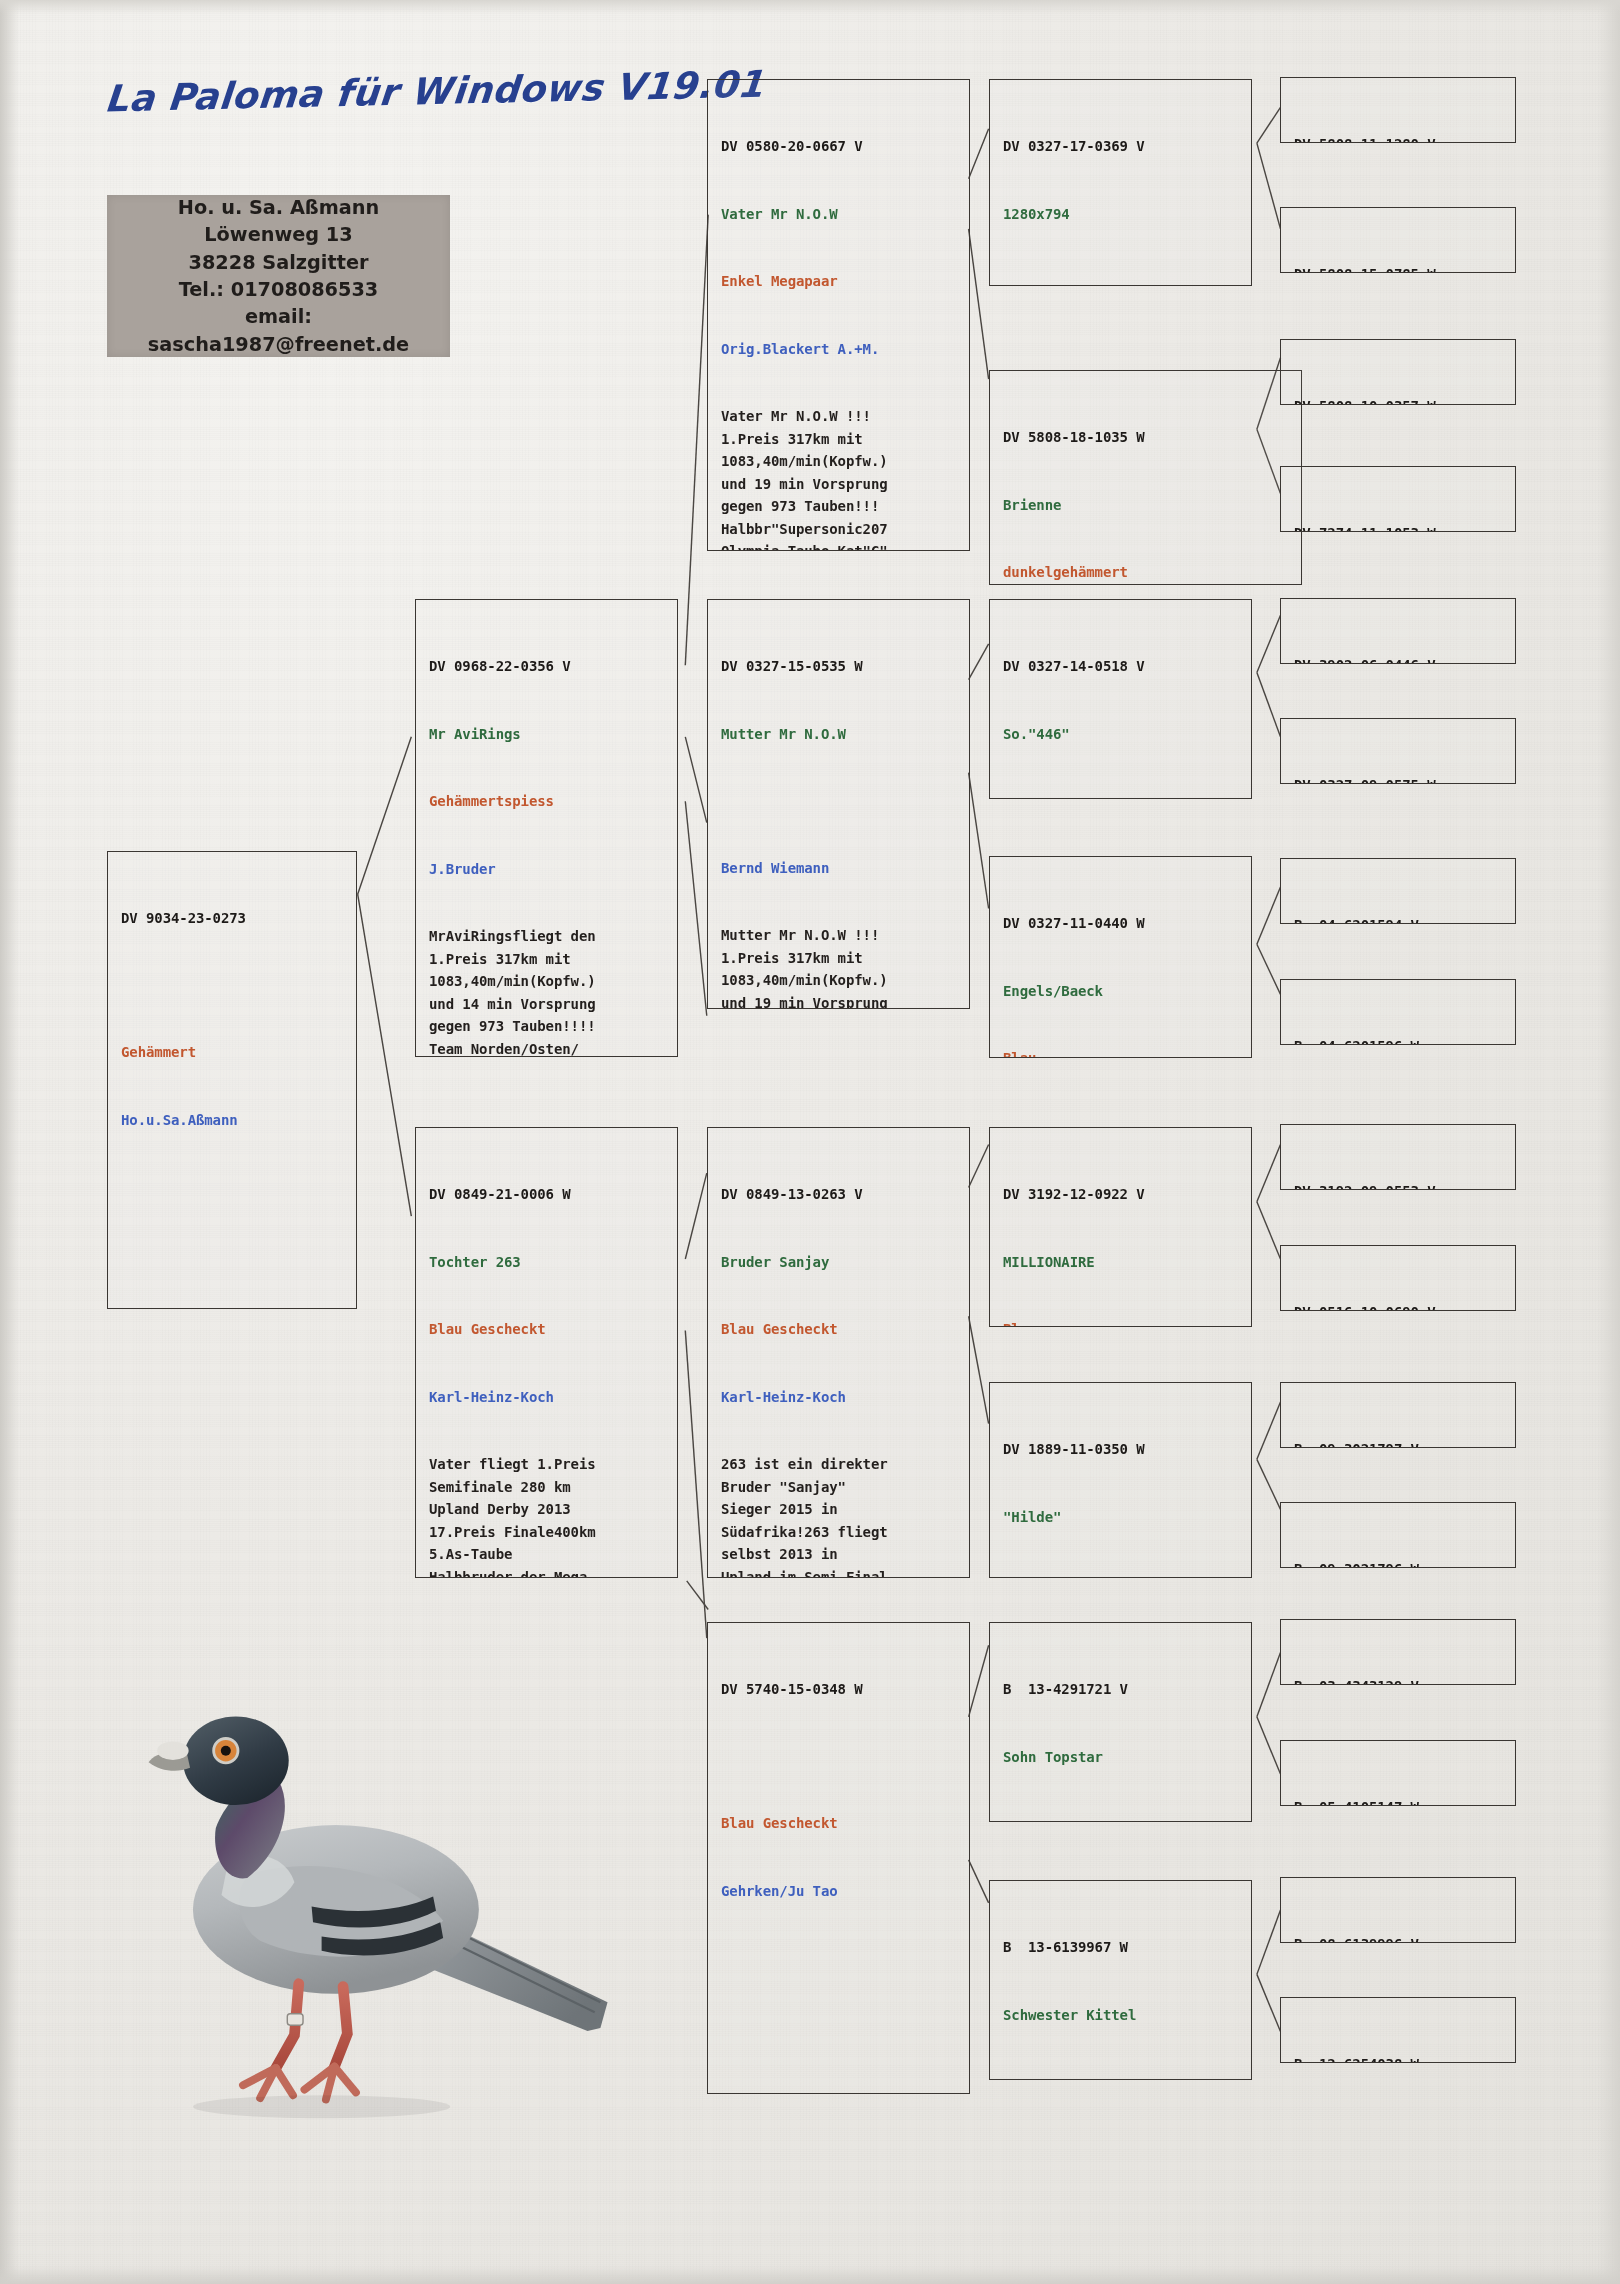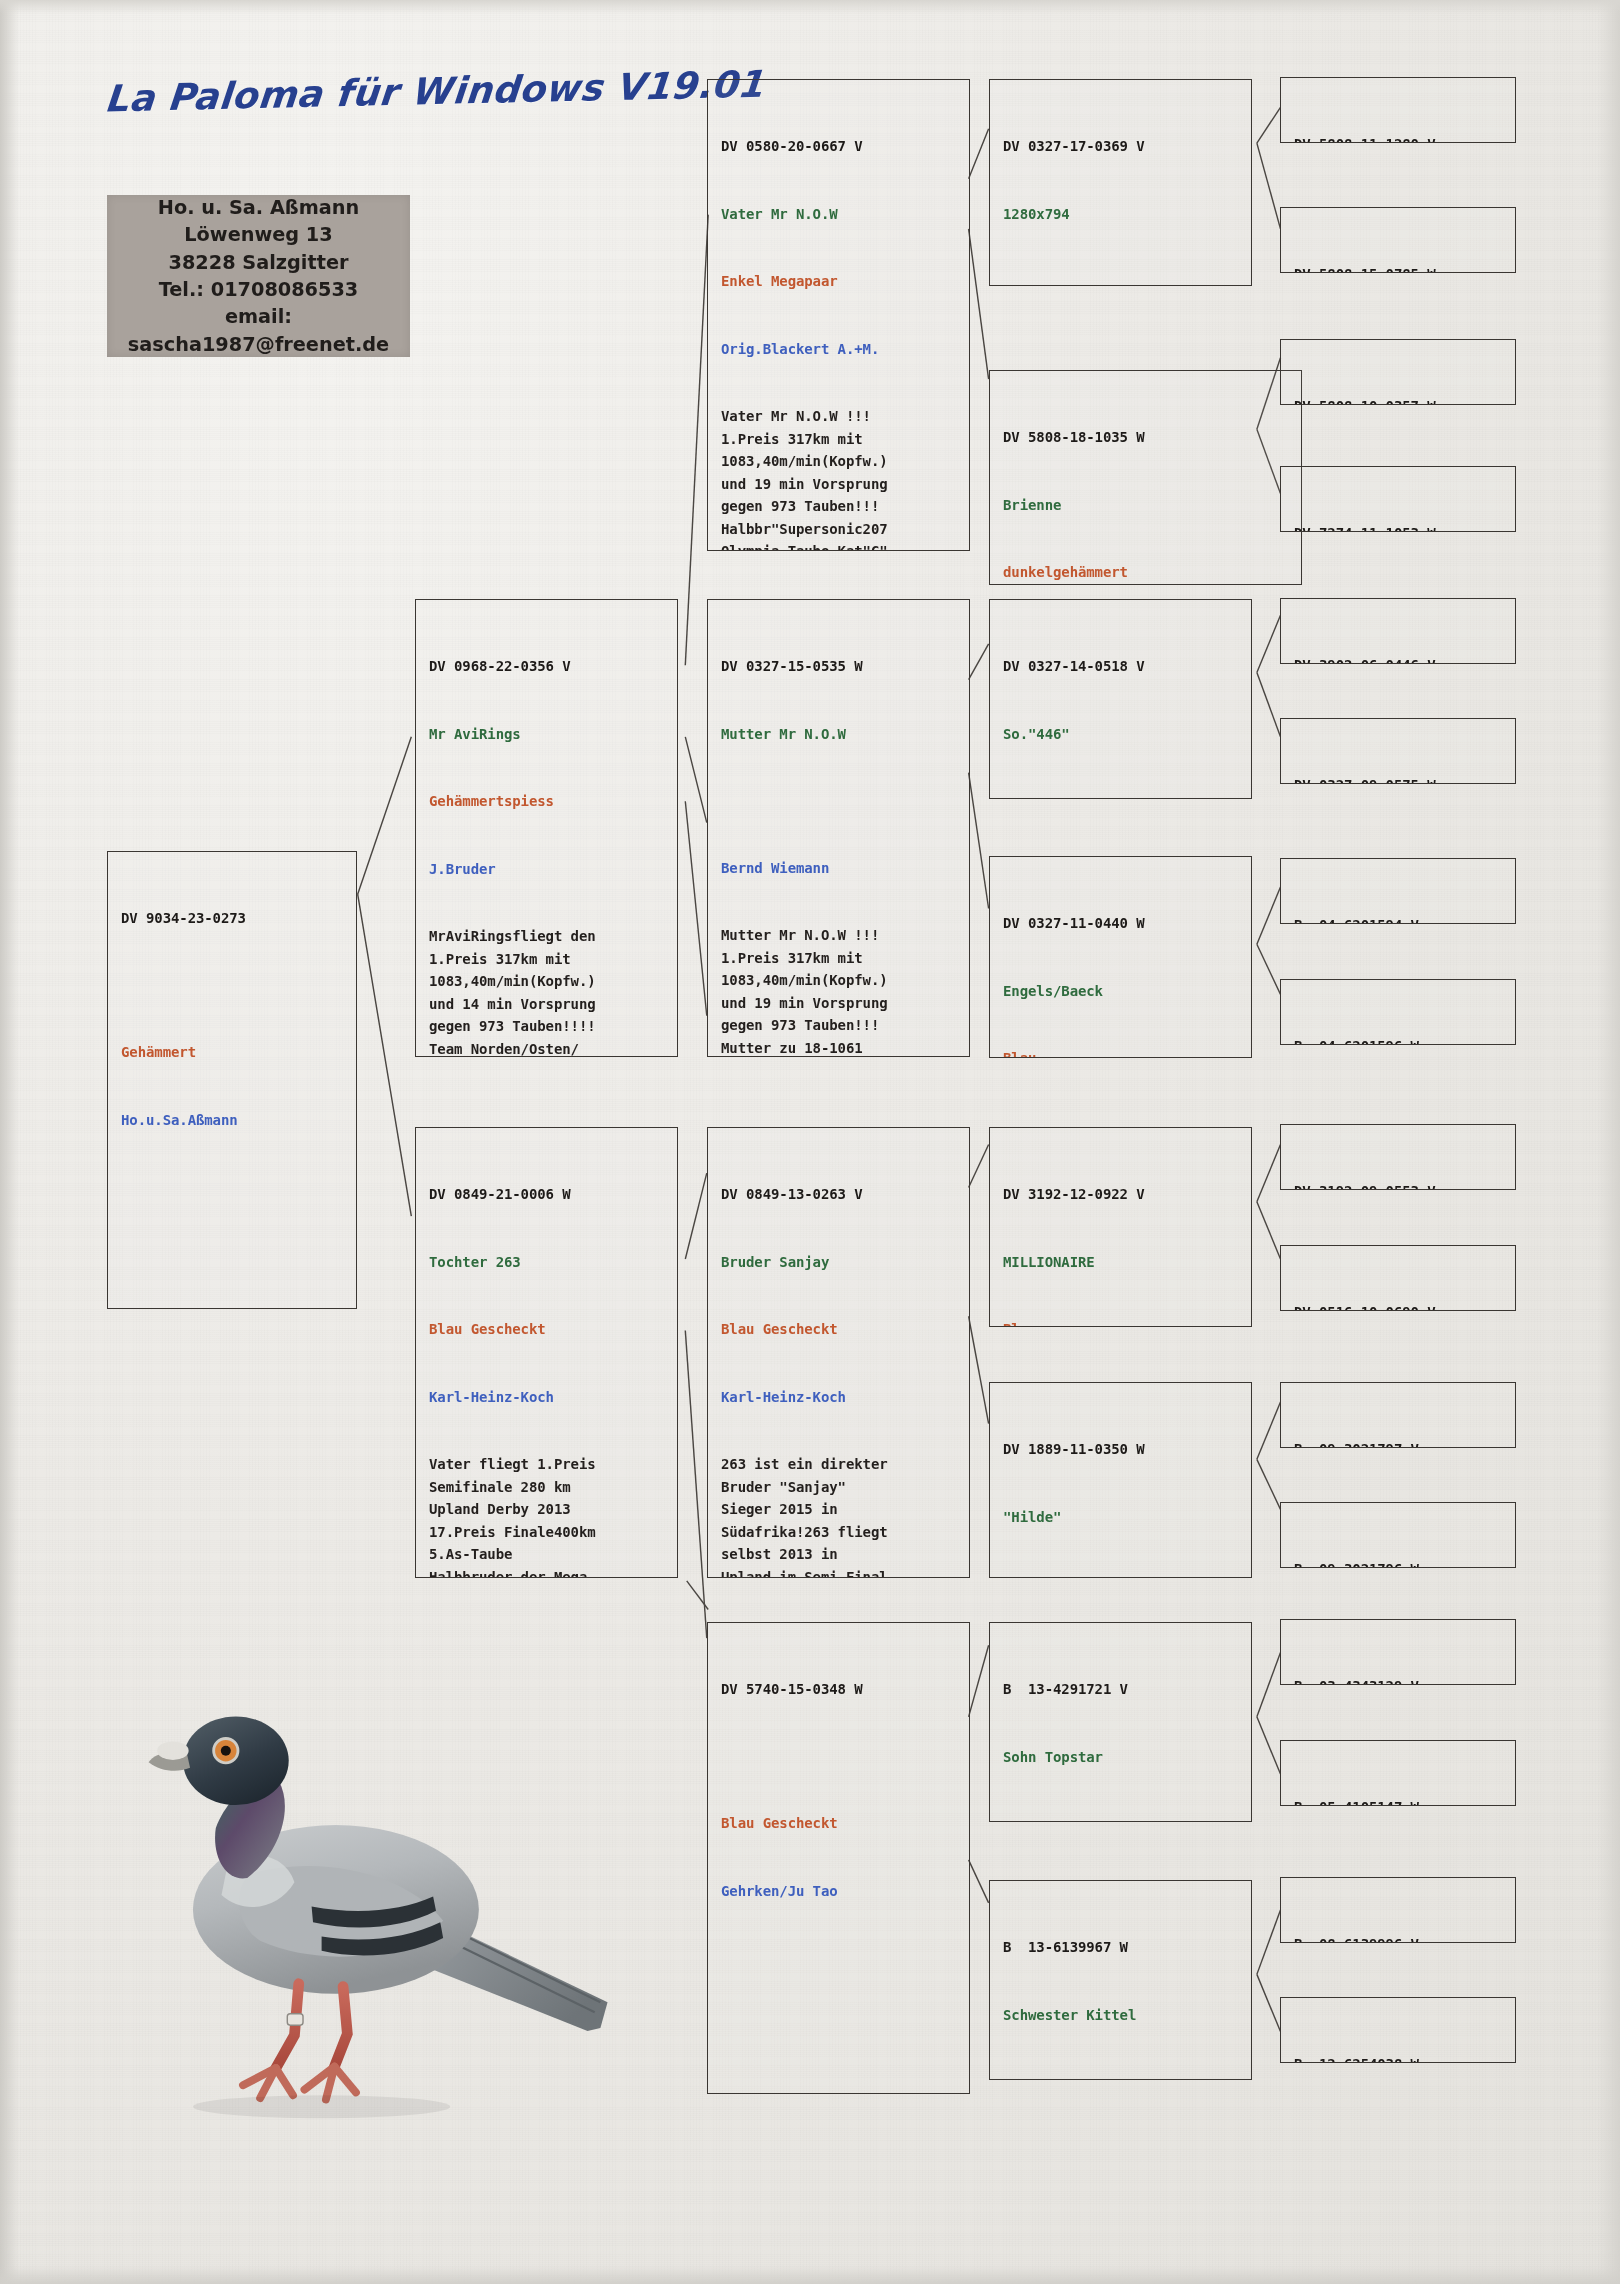--- a/index.html
+++ b/index.html
@@ -33,21 +33,21 @@
     font-family:"DejaVu Sans","Liberation Sans",sans-serif;
     font-style:italic;font-weight:700;
     font-size:37px;letter-spacing:0.4px;
     color:#27408f;
     transform:skewX(-9deg) rotate(-1.3deg);
     text-shadow:0 0.7px 0 rgba(255,255,255,.6);
     white-space:nowrap;
   }
 
   #addr{
-    position:absolute;left:107px;top:195px;width:303px;height:162px;
+    position:absolute;left:107px;top:195px;width:343px;height:162px;
     background:#a9a29c;
     display:flex;flex-direction:column;align-items:center;justify-content:center;
     font-family:"DejaVu Sans","Liberation Sans",sans-serif;
     font-weight:700;font-size:19.3px;color:#201d1b;line-height:1.42;
     box-shadow:inset 0 0 10px rgba(0,0,0,.10);
   }
   #addr div{white-space:nowrap;}
 
   
   .bx{
@@ -221,21 +221,21 @@
 Halbschw.zu 18-1061V
 1.Pr.RegV.396km geg.
 2709 Tauben 2022
 1.Pr.RegV.313km geg.
 2556 Tauben 2021
 9.Pr.RegV.402km geg.
 1852 Tauben 2022
 Halbschw.-17-1080</span>
 </div>
 
-<div class="bx" style="left:707px;top:599px;width:263px;height:458px;">
+<div class="bx" style="left:707px;top:599px;width:263px;height:410px;">
   <span class="l c-id">DV 0327-15-0535 W</span>
   <span class="l c-grn">Mutter Mr N.O.W</span>
   <span class="sp"></span>
   <span class="l c-blu">Bernd Wiemann</span>
   <span class="l c-blk">Mutter Mr N.O.W !!!
 1.Preis 317km mit
 1083,40m/min(Kopfw.)
 und 19 min Vorsprung
 gegen 973 Tauben!!!
 Mutter zu 18-1061

